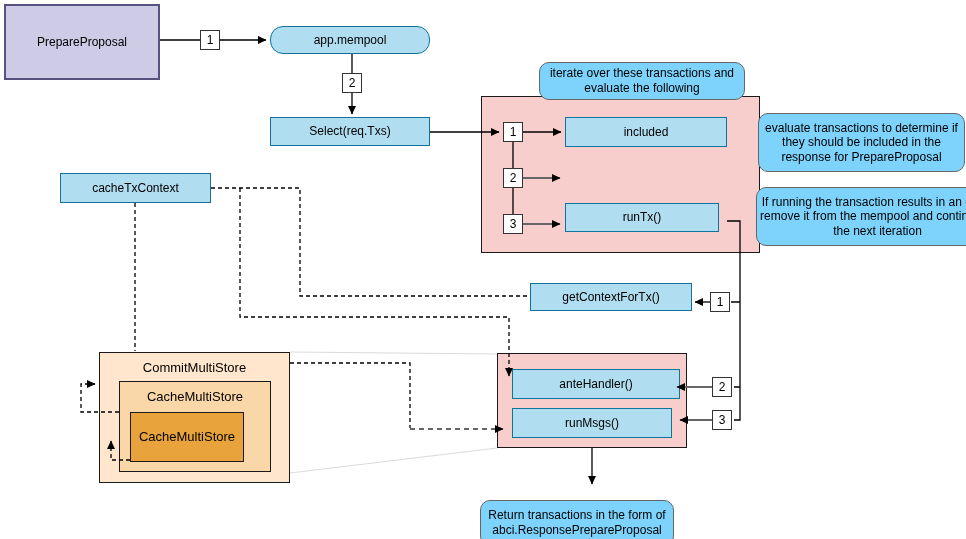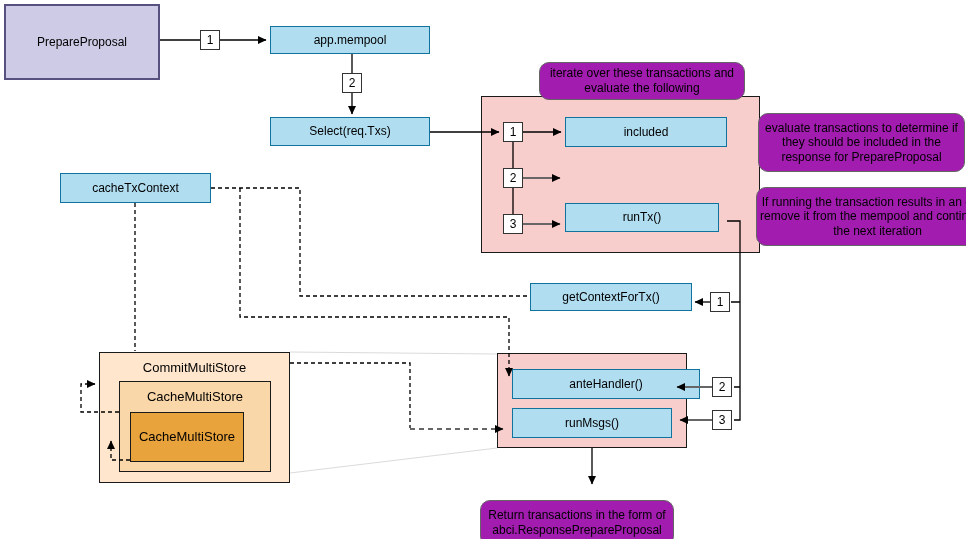--- a/index.html
+++ b/index.html
@@ -13,21 +13,21 @@
   }
   .node-blue{background:#B1DDF0;border:1px solid #10739E;}
   .node-purple{background:#CDCBE5;border:2px solid #56517E;}
   .container-pink{background:#F8CECC;border:1px solid #1a1a1a;z-index:0;}
   .store-outer{background:#FFE6CC;border:1px solid #1a1a1a;justify-content:center;align-items:flex-start;font-size:13px;}
   .store-mid{background:#FAD7A8;border:1px solid #1a1a1a;justify-content:center;align-items:flex-start;font-size:13px;}
   .store-inner{background:#E8A33D;border:1px solid #1a1a1a;font-size:13px;}
   .store-label{padding-top:7px;}
   .note{
     position:absolute;box-sizing:border-box;display:flex;align-items:center;justify-content:center;
-    text-align:center;font-size:12px;line-height:1.22;background:#a21caf;border:1px solid #666666;
+    text-align:center;font-size:12px;line-height:1.22;background:#7dd3fc;border:1px solid #666666;
     border-radius:10px;padding:3px 5px;z-index:2;
   }
   .badge{
     position:absolute;box-sizing:border-box;width:20px;height:20px;background:#ffffff;border:1px solid #333333;
     display:flex;align-items:center;justify-content:center;font-size:12px;z-index:4;
   }
   #connectors{position:absolute;left:0;top:0;z-index:3;pointer-events:none;}
 </style>
 </head>
 <body>
@@ -43,39 +43,39 @@
   <div class="node store-mid" style="left:119px;top:381px;width:152px;height:91px;">
     <span class="store-label">CacheMultiStore</span>
   </div>
   <div class="node store-inner" style="left:130px;top:412px;width:114px;height:50px;">
     <span>CacheMultiStore</span>
   </div>
 
   <div class="node node-purple" style="left:4px;top:4px;width:156px;height:76px;">
     <span>PrepareProposal</span>
   </div>
-  <div class="node node-blue" style="left:270px;top:26px;width:160px;height:28px;">
+  <div class="node node-blue" style="left:270px;top:26px;width:160px;height:28px;border-radius:13px;">
     <span>app.mempool</span>
   </div>
   <div class="node node-blue" style="left:270px;top:117px;width:160px;height:29px;">
     <span>Select(req.Txs)</span>
   </div>
   <div class="node node-blue" style="left:565px;top:117px;width:162px;height:30px;">
     <span>included</span>
   </div>
   <div class="node node-blue" style="left:565px;top:203px;width:154px;height:29px;">
     <span>runTx()</span>
   </div>
   <div class="node node-blue" style="left:60px;top:173px;width:151px;height:30px;">
     <span>cacheTxContext</span>
   </div>
   <div class="node node-blue" style="left:530px;top:283px;width:162px;height:28px;">
     <span>getContextForTx()</span>
   </div>
-  <div class="node node-blue" style="left:512px;top:369px;width:188px;height:30px;">
+  <div class="node node-blue" style="left:512px;top:369px;width:168px;height:30px;">
     <span>anteHandler()</span>
   </div>
   <div class="node node-blue" style="left:512px;top:408px;width:160px;height:30px;">
     <span>runMsgs()</span>
   </div>
 
   <div class="note" style="left:539px;top:62px;width:206px;height:38px;">
     <span>iterate over these transactions and evaluate the following</span>
   </div>
   <div class="note" style="left:758px;top:113px;width:207px;height:59px;">

